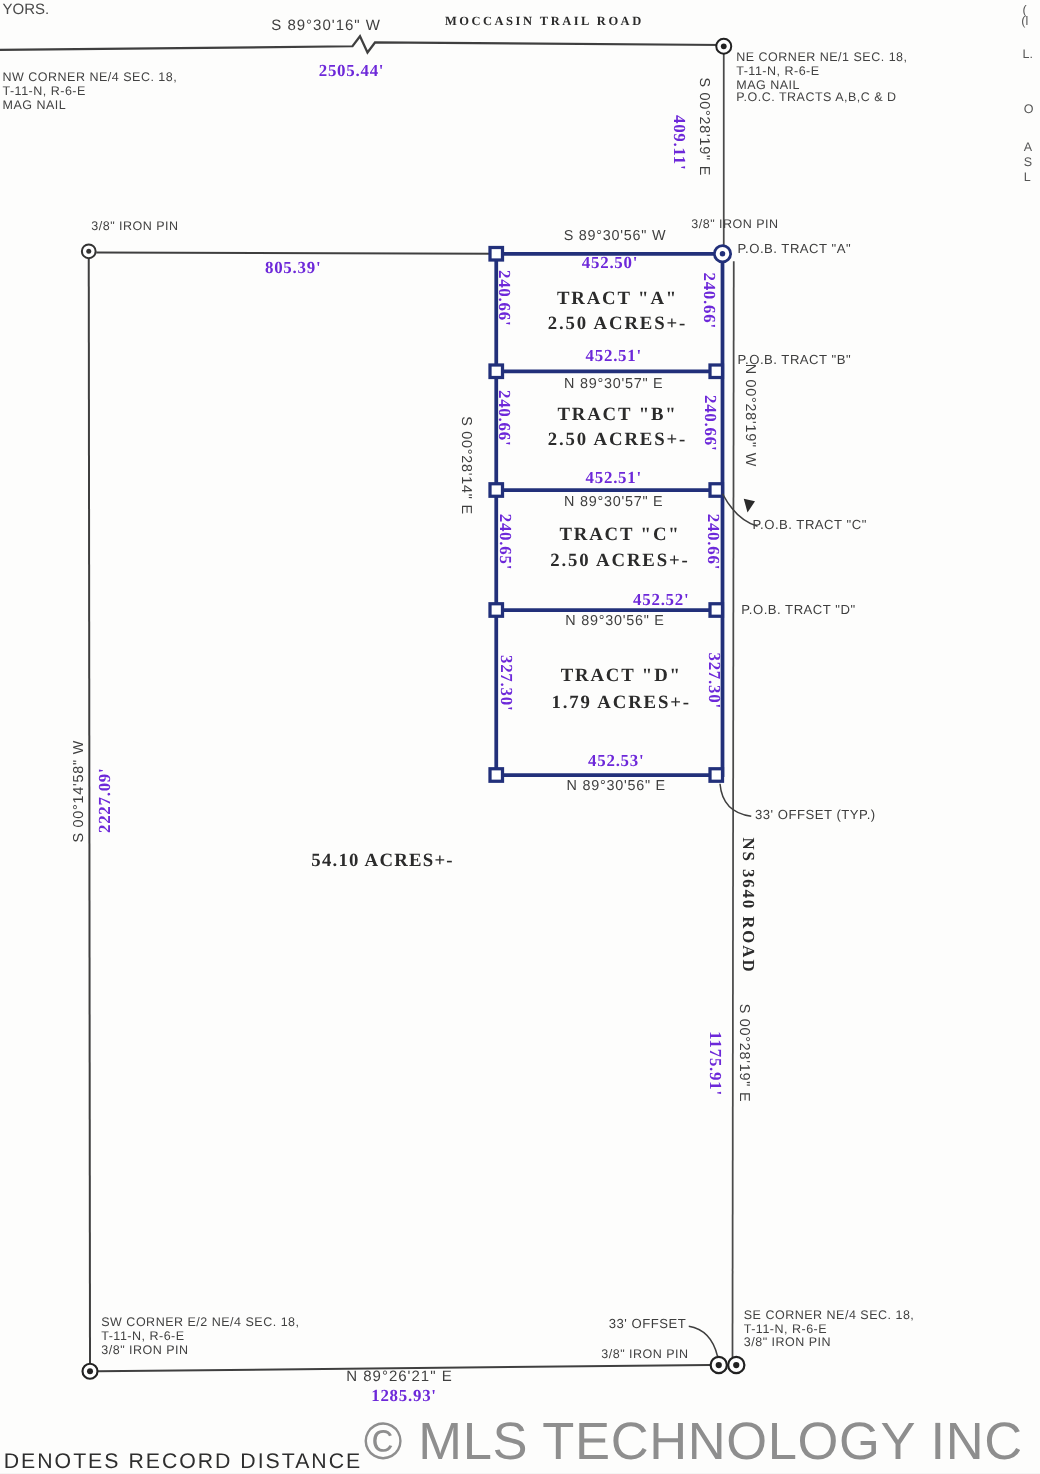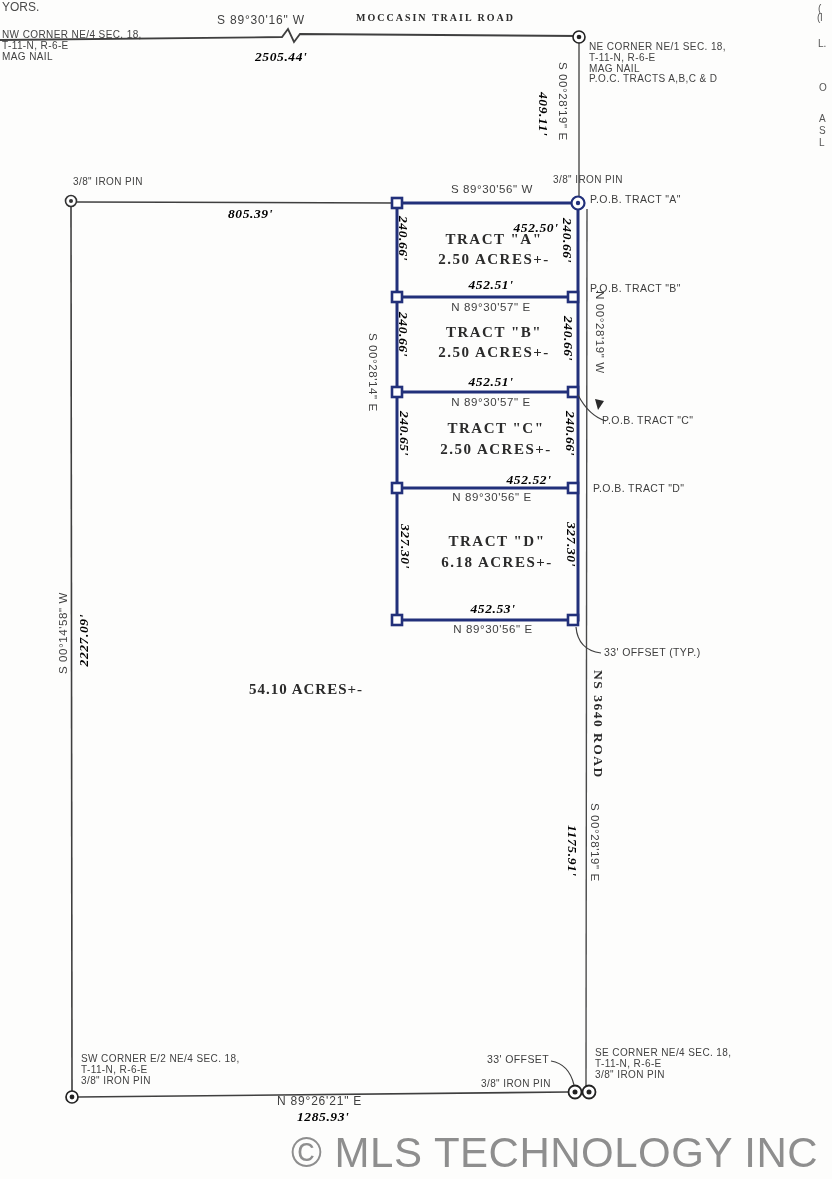--- a/index.html
+++ b/index.html
@@ -7,21 +7,21 @@
     position:relative;width:832px;height:1179px;margin:0 auto;
     background:#fdfdfc;overflow:hidden;
     font-family:"Liberation Sans",sans-serif;color:#3c3c3c;
   }
   #lines{position:absolute;left:0;top:0;}
   .t{position:absolute;white-space:nowrap;line-height:1.12;}
   .sans10{font-size:10px;letter-spacing:.4px;color:#424242;}
   .sans10-5{font-size:10.5px;letter-spacing:.4px;color:#3d3d3d;}
   .bear{font-size:12px;letter-spacing:.8px;color:#3f3f3f;}
   .bear-sm{font-size:11.5px;letter-spacing:.6px;color:#3f3f3f;}
-  .dim{font-family:"Liberation Serif",serif;font-size:13.5px;font-weight:600;color:#000000;letter-spacing:.6px;font-style:italic;}
+  .dim{font-family:"Liberation Serif",serif;font-size:13.5px;font-weight:600;color:#6d28d9;letter-spacing:.6px;}
   .title{font-family:"Liberation Serif",serif;font-size:15px;font-weight:700;color:#2b2b2b;letter-spacing:1.5px;}
   .ctr{transform:translateX(-50%);}
   .vt{writing-mode:vertical-rl;}
   .vtu{writing-mode:vertical-rl;transform:rotate(180deg);}
   .cornernote{line-height:1.08;}
   .watermark{font-size:42px;color:#8e8e8e;letter-spacing:.5px;font-family:"Liberation Sans",sans-serif;}
   .legend{font-size:17px;letter-spacing:1.6px;color:#2e2e2e;}
   .frag{font-size:10px;color:#555;}
 </style>
 </head>
@@ -100,46 +100,46 @@
   <div class="t frag" style="left:844px;top:70px;">Ll</div>
   <div class="t frag" style="left:819px;top:82px;">O</div>
   <div class="t frag" style="left:819px;top:113px;">A</div>
   <div class="t frag" style="left:819px;top:125px;">S</div>
   <div class="t frag" style="left:819px;top:137px;">L</div>
 
   <div class="t bear" style="left:217px;top:14px;">S 89°30'16" W</div>
   <div class="t title" style="left:356px;top:12px;font-size:10px;letter-spacing:2px;">MOCCASIN TRAIL ROAD</div>
   <div class="t dim" style="left:255px;top:49px;">2505.44'</div>
 
-  <div class="t sans10 cornernote" style="left:2px;top:30px;">
+  <div class="t sans10 cornernote" style="left:2px;top:58px;">
     <div>NW CORNER NE/4 SEC. 18,</div>
     <div>T-11-N, R-6-E</div>
     <div>MAG NAIL</div>
   </div>
   <div class="t sans10 cornernote" style="left:589px;top:42px;">
     <div>NE CORNER NE/1 SEC. 18,</div>
     <div>T-11-N, R-6-E</div>
     <div>MAG NAIL</div>
     <div>P.O.C. TRACTS A,B,C &amp; D</div>
   </div>
 
   <div class="t bear-sm vt" style="left:556px;top:62px;">S 00°28'19" E</div>
   <div class="t dim vt" style="left:536px;top:92px;">409.11'</div>
   <div class="t sans10" style="left:553px;top:174px;">3/8" IRON PIN</div>
 
   <div class="t sans10" style="left:73px;top:176px;">3/8" IRON PIN</div>
-  <div class="t dim" style="left:228px;top:206px;">805.39'</div>
+  <div class="t dim" style="left:212px;top:206px;">805.39'</div>
   <div class="t bear-sm vtu" style="left:57px;top:592px;">S 00°14'58" W</div>
   <div class="t dim vtu" style="left:76px;top:614px;">2227.09'</div>
 
   <div class="t bear-sm vt" style="left:366px;top:333px;">S 00°28'14" E</div>
   <div class="t bear-sm vt" style="left:593px;top:291px;">N 00°28'19" W</div>
 
   <div class="t bear-sm ctr" style="left:492px;top:183px;">S 89°30'56" W</div>
-  <div class="t dim ctr" style="left:488px;top:220px;margin-left:48px;">452.50'</div>
+  <div class="t dim ctr" style="left:488px;top:202px;">452.50'</div>
   <div class="t title ctr" style="left:494px;top:231px;">TRACT "A"</div>
   <div class="t title ctr" style="left:494px;top:251px;">2.50 ACRES+-</div>
   <div class="t dim vt" style="left:396px;top:216px;">240.66'</div>
   <div class="t dim vt" style="left:560px;top:218px;">240.66'</div>
   <div class="t dim ctr" style="left:491px;top:277px;">452.51'</div>
   <div class="t bear-sm ctr" style="left:491px;top:301px;">N 89°30'57" E</div>
   <div class="t sans10-5" style="left:590px;top:194px;">P.O.B. TRACT "A"</div>
 
   <div class="t title ctr" style="left:494px;top:324px;">TRACT "B"</div>
   <div class="t title ctr" style="left:494px;top:344px;">2.50 ACRES+-</div>
@@ -151,21 +151,21 @@
 
   <div class="t title ctr" style="left:496px;top:420px;">TRACT "C"</div>
   <div class="t title ctr" style="left:496px;top:441px;">2.50 ACRES+-</div>
   <div class="t dim vt" style="left:397px;top:411px;">240.65'</div>
   <div class="t dim vt" style="left:563px;top:411px;">240.66'</div>
   <div class="t dim ctr" style="left:492px;top:472px;margin-left:37px;">452.52'</div>
   <div class="t bear-sm ctr" style="left:492px;top:491px;">N 89°30'56" E</div>
   <div class="t sans10-5" style="left:602px;top:415px;">P.O.B. TRACT "C"</div>
 
   <div class="t title ctr" style="left:497px;top:533px;">TRACT "D"</div>
-  <div class="t title ctr" style="left:497px;top:554px;">6.18 ACRES+-</div>
+  <div class="t title ctr" style="left:497px;top:554px;">1.79 ACRES+-</div>
   <div class="t dim vt" style="left:398px;top:524px;">327.30'</div>
   <div class="t dim vt" style="left:564px;top:522px;">327.30'</div>
   <div class="t dim ctr" style="left:493px;top:601px;">452.53'</div>
   <div class="t bear-sm ctr" style="left:493px;top:623px;">N 89°30'56" E</div>
   <div class="t sans10-5" style="left:593px;top:483px;">P.O.B. TRACT "D"</div>
 
   <div class="t sans10-5" style="left:604px;top:647px;">33' OFFSET (TYP.)</div>
   <div class="t title vt" style="left:591px;top:670px;font-size:13.5px;letter-spacing:1.5px;">NS 3640 ROAD</div>
   <div class="t bear-sm vt" style="left:588px;top:803px;">S 00°28'19" E</div>
   <div class="t dim vt" style="left:565px;top:825px;">1175.91'</div>
@@ -180,15 +180,16 @@
   <div class="t sans10 cornernote" style="left:595px;top:1048px;">
     <div>SE CORNER NE/4 SEC. 18,</div>
     <div>T-11-N, R-6-E</div>
     <div>3/8" IRON PIN</div>
   </div>
   <div class="t bear" style="left:277px;top:1095px;">N 89°26'21" E</div>
   <div class="t dim" style="left:297px;top:1109px;">1285.93'</div>
   <div class="t sans10-5" style="left:487px;top:1054px;">33' OFFSET</div>
   <div class="t sans10" style="left:481px;top:1078px;">3/8" IRON PIN</div>
 
+  <div class="t legend" style="left:3px;top:1159px;">DENOTES RECORD DISTANCE</div>
   <div class="t watermark" style="left:291px;top:1129px;">© MLS TECHNOLOGY INC 2026</div>
 
 </div>
 
 </body></html>

